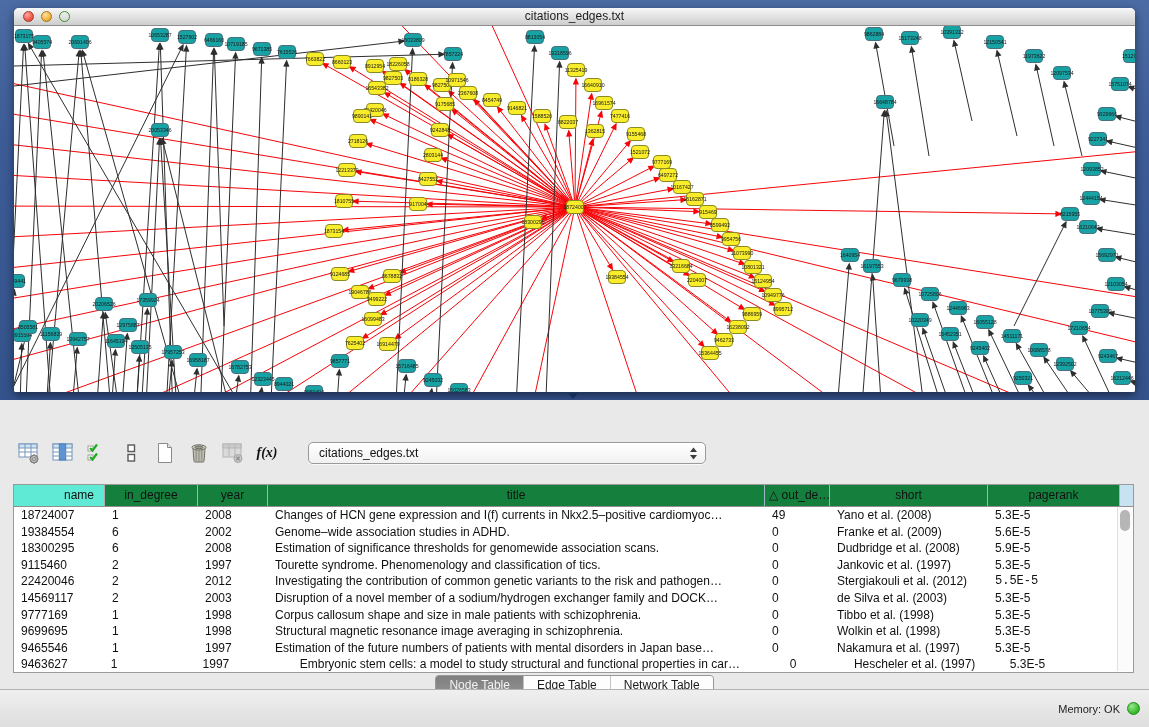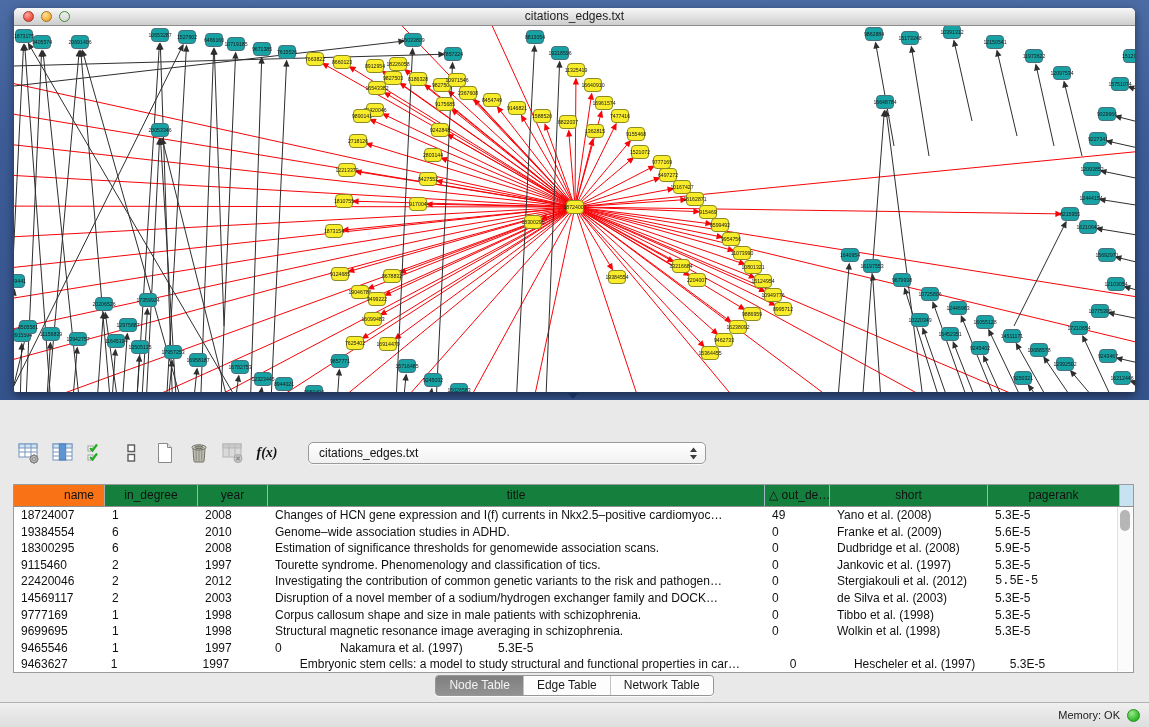--- a/index.html
+++ b/index.html
@@ -40,39 +40,39 @@
          background:linear-gradient(#ffffff,#f1f1f1);font-size:12px;color:#111;
          display:flex;align-items:center;padding:0 10px;margin-left:20px;position:relative;
          box-shadow:0 1px 0 rgba(255,255,255,.7);}
   .combo .arrows{position:absolute;right:7px;top:4px;}
 
   .tablewrap{position:absolute;top:84px;left:13px;width:1121px;height:189px;
              background:#fff;border:1px solid #9a9a9a;box-sizing:border-box;overflow:hidden;}
   .thead{display:flex;height:21px;border-bottom:1px solid #8f8f8f;}
   .th{box-sizing:border-box;border-right:1px solid #9fb4c2;background:#15803d;
       font-size:12px;color:#111;line-height:20px;text-align:center;overflow:hidden;white-space:nowrap;}
-  .th.first{background:#f97316;border-right:1px solid #adadad;text-align:right;padding-right:10px;}
+  .th.first{background:#5eead4;border-right:1px solid #adadad;text-align:right;padding-right:10px;}
   .th.sorted{text-align:left;padding-left:4px;}
   .th.filler{background:#c7e2f1;border-right:none;flex:1;}
   .tbody{position:relative;}
   .trow{display:flex;height:16.6px;font-size:12px;color:#101010;}
   .td{box-sizing:border-box;padding-left:7px;overflow:hidden;white-space:nowrap;line-height:16.5px;}
   .vscroll{position:absolute;top:22px;right:1px;bottom:1px;width:14px;background:#fbfbfb;
            border-left:1px solid #e0e0e0;}
   .vthumb{margin:3px 2px 0 2px;height:21px;border-radius:6px;background:#b6b6b6;}
 
   .tabsrow{position:absolute;top:275px;left:0;width:100%;display:flex;justify-content:center;}
   .seg{display:flex;border:1px solid #979797;border-radius:4px;overflow:hidden;background:#a3a3a3;
        box-shadow:0 1px 0 rgba(255,255,255,.8);}
   .seg-item{font-size:12px;padding:0 13px;line-height:19px;height:19px;color:#1a1a1a;
             border-left:1px solid #c3c3c3;background:#fdfdfd;cursor:default;}
   .seg-item:first-child{border-left:none;}
   .seg-item.active{background:linear-gradient(#7f7f7f,#929292);color:#f3f3f3;border-left:none;}
 
-  .statusbar{position:absolute;bottom:0;left:0;width:100%;height:25px;
+  .statusbar{position:absolute;bottom:0;left:0;width:100%;height:38px;
              background:linear-gradient(#efefef,#dedede);border-top:1px solid #b2b2b2;
              box-sizing:border-box;display:flex;align-items:center;justify-content:flex-end;}
   .mem-label{font-size:11px;color:#222;margin-right:7px;}
   .mem-dot{width:13px;height:13px;border-radius:50%;margin-right:9px;
            background:radial-gradient(circle at 35% 30%,#9ae88e,#36bb2c 65%,#2aa322);
            border:1px solid #238c1d;box-sizing:border-box;}
 </style>
 </head>
 <body>
 
@@ -619,21 +619,21 @@
           <div class="td" style="width: 93px;">1</div>
           <div class="td" style="width: 70px;">2008</div>
           <div class="td" style="width: 497px;">Changes of HCN gene expression and I(f) currents in Nkx2.5–positive cardiomyoc…</div>
           <div class="td" style="width: 65px;">49</div>
           <div class="td" style="width: 158px;">Yano et al. (2008)</div>
           <div class="td" style="width: 132px;">5.3E-5</div>
         </div>
         <div class="trow">
           <div class="td" style="width: 91px;">19384554</div>
           <div class="td" style="width: 93px;">6</div>
-          <div class="td" style="width: 70px;">2010</div>
+          <div class="td" style="width: 70px;">2002</div>
           <div class="td" style="width: 497px;">Genome–wide association studies in ADHD.</div>
           <div class="td" style="width: 65px;">0</div>
           <div class="td" style="width: 158px;">Franke et al. (2009)</div>
           <div class="td" style="width: 132px;">5.6E-5</div>
         </div>
         <div class="trow">
           <div class="td" style="width: 91px;">18300295</div>
           <div class="td" style="width: 93px;">6</div>
           <div class="td" style="width: 70px;">2008</div>
           <div class="td" style="width: 497px;">Estimation of significance thresholds for genomewide association scans.</div>
@@ -683,20 +683,21 @@
           <div class="td" style="width: 70px;">1998</div>
           <div class="td" style="width: 497px;">Structural magnetic resonance image averaging in schizophrenia.</div>
           <div class="td" style="width: 65px;">0</div>
           <div class="td" style="width: 158px;">Wolkin et al. (1998)</div>
           <div class="td" style="width: 132px;">5.3E-5</div>
         </div>
         <div class="trow">
           <div class="td" style="width: 91px;">9465546</div>
           <div class="td" style="width: 93px;">1</div>
           <div class="td" style="width: 70px;">1997</div>
+          <div class="td" style="width: 497px;">Estimation of the future numbers of patients with mental disorders in Japan base…</div>
           <div class="td" style="width: 65px;">0</div>
           <div class="td" style="width: 158px;">Nakamura et al. (1997)</div>
           <div class="td" style="width: 132px;">5.3E-5</div>
         </div>
         <div class="trow">
           <div class="td" style="width: 91px;">9463627</div>
           <div class="td" style="width: 93px;">1</div>
           <div class="td" style="width: 70px;">1997</div>
           <div class="td" style="width: 497px; margin-left: 28px;">Embryonic stem cells: a model to study structural and functional properties in car…</div>
           <div class="td" style="width: 65px;">0</div>

